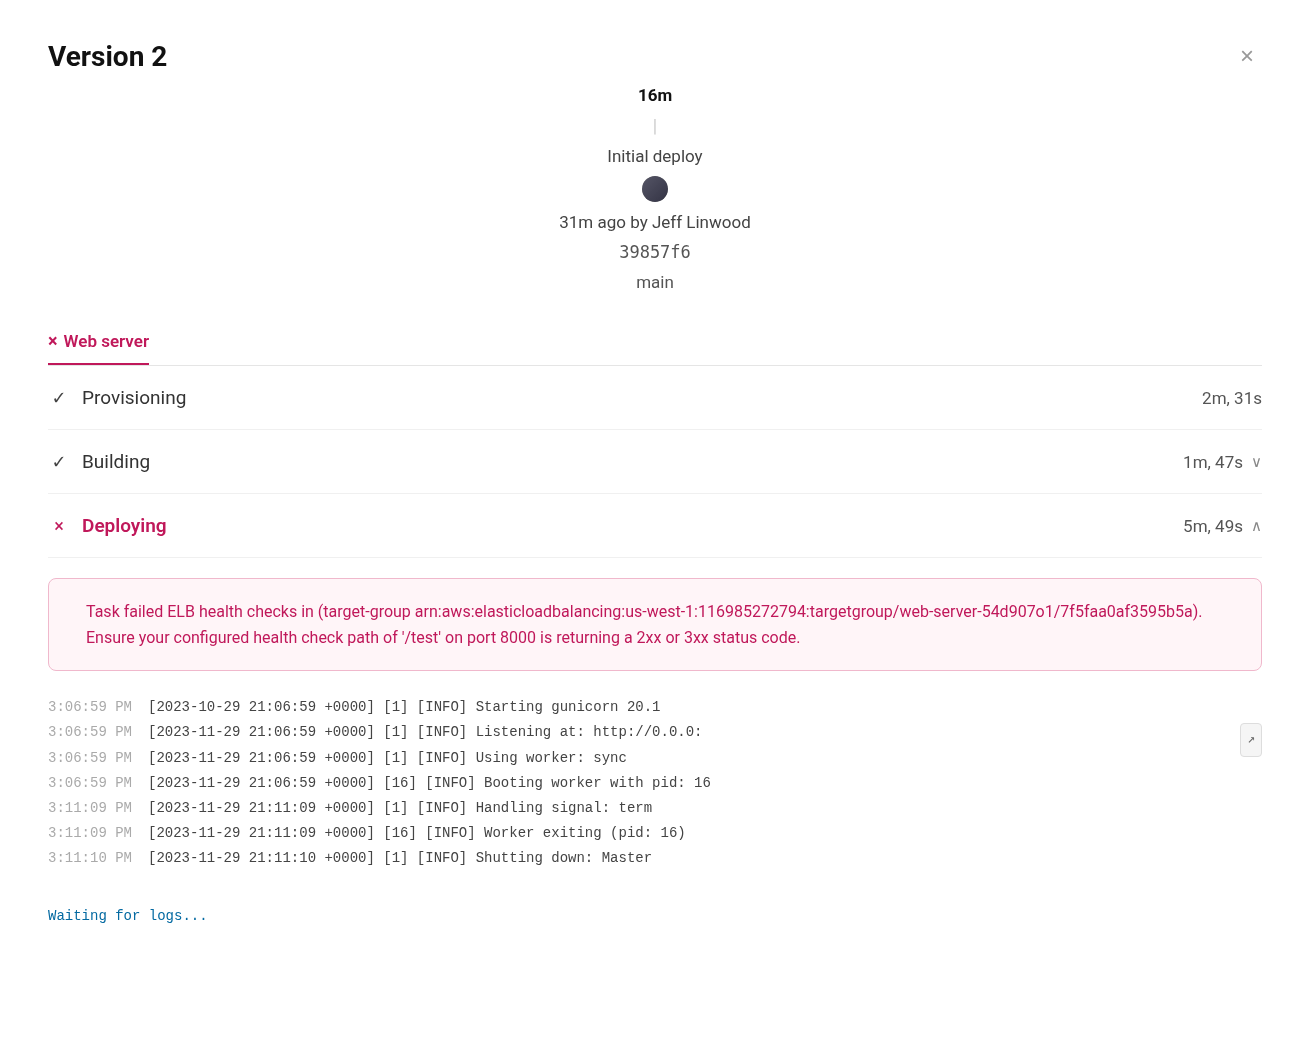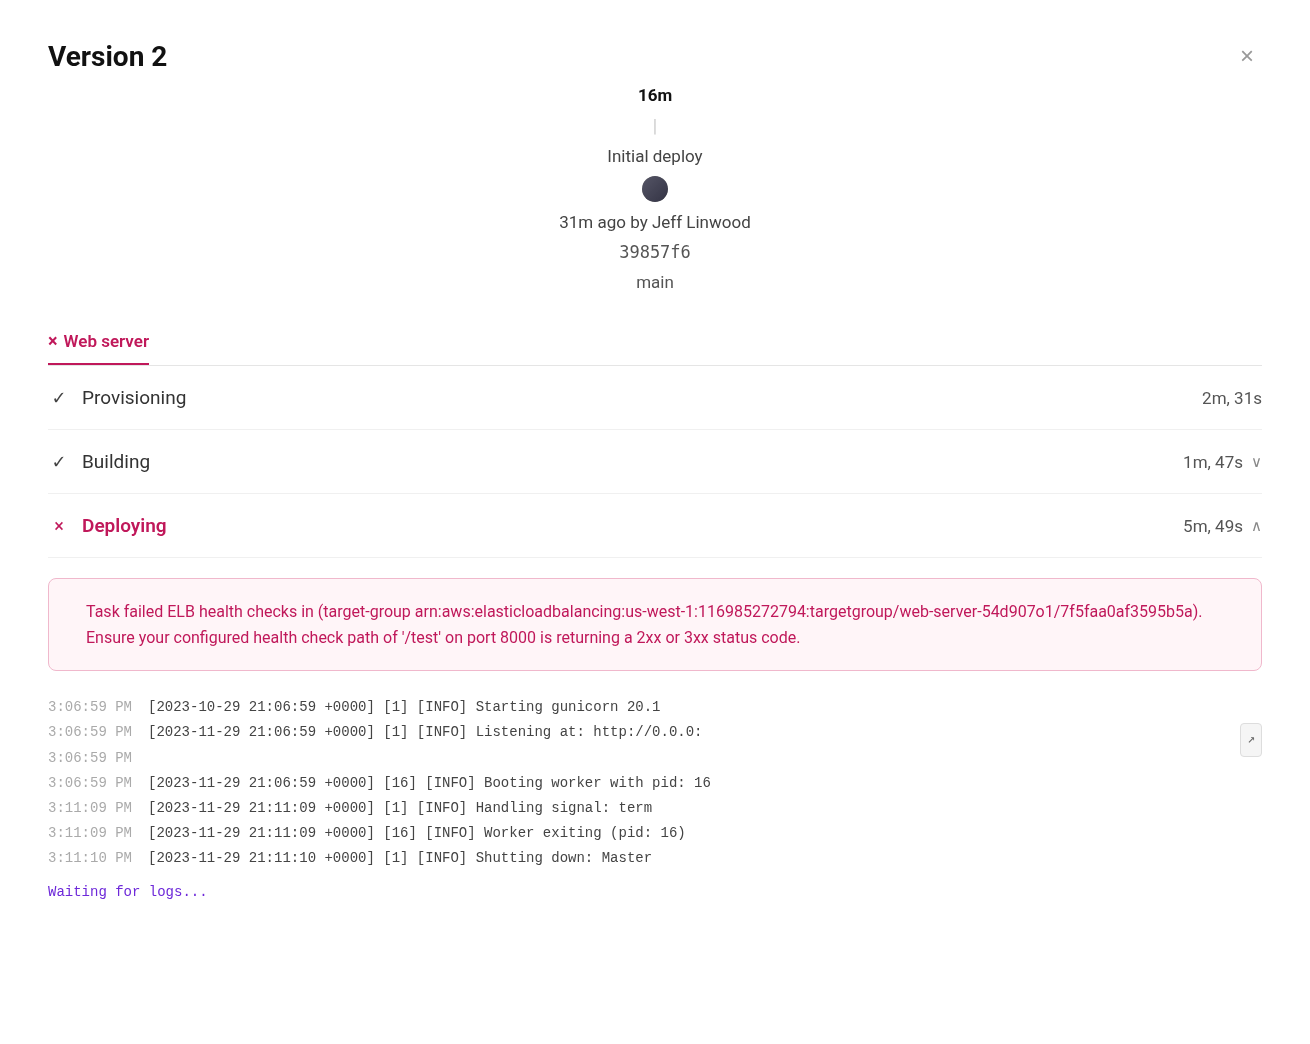--- a/index.html
+++ b/index.html
@@ -198,24 +198,24 @@
       background: #f5f5f5;
       border: 1px solid #ddd;
       border-radius: 4px;
       padding: 4px 6px;
       cursor: pointer;
       font-size: 13px;
       color: #666;
     }
 
     .waiting-text {
-      margin-top: 8px;
+      margin-top: 32px;
       font-family: 'Courier New', Courier, monospace;
       font-size: 14px;
-      color: #6d28d9;
+      color: #0369a1;
     }
   </style>
 </head>
 <body>
 
 <div class="page-container">
 
   <div class="header">
     <h1 class="version-title">Version 2</h1>
     <button class="close-btn">×</button>
@@ -286,20 +286,21 @@
         <div class="log-line">
           <span class="log-time">3:06:59 PM  </span>
           <span class="log-content">[2023-10-29 21:06:59 +0000] [1]  [INFO] Starting gunicorn 20.1</span>
         </div>
         <div class="log-line">
           <span class="log-time">3:06:59 PM  </span>
           <span class="log-content">[2023-11-29 21:06:59 +0000] [1]  [INFO] Listening at: http://0.0.0:</span>
         </div>
         <div class="log-line">
           <span class="log-time">3:06:59 PM  </span>
+          <span class="log-content">[2023-11-29 21:06:59 +0000] [1]  [INFO] Using worker: sync</span>
         </div>
         <div class="log-line">
           <span class="log-time">3:06:59 PM  </span>
           <span class="log-content">[2023-11-29 21:06:59 +0000] [16] [INFO] Booting worker with pid: 16</span>
         </div>
         <div class="log-line">
           <span class="log-time">3:11:09 PM  </span>
           <span class="log-content">[2023-11-29 21:11:09 +0000] [1]  [INFO] Handling signal: term</span>
         </div>
         <div class="log-line">

